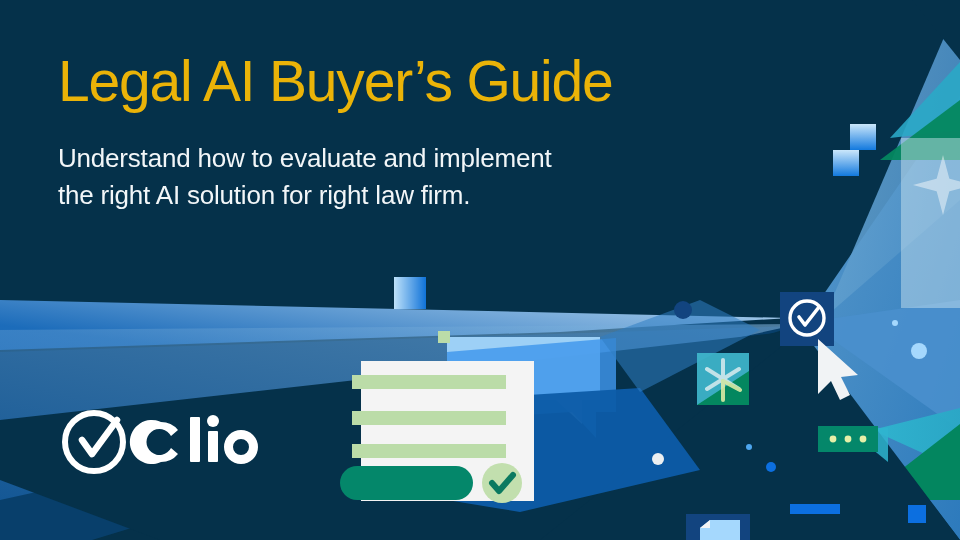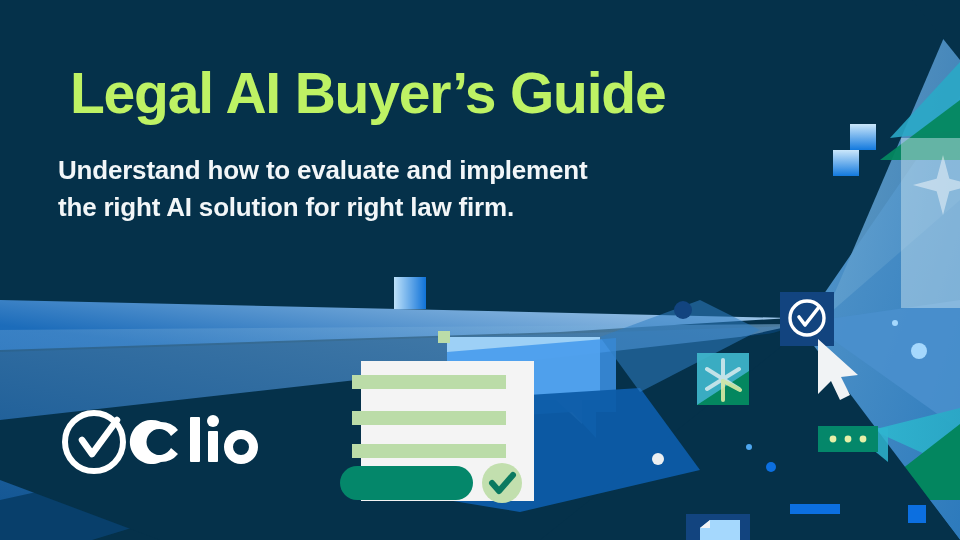--- a/index.html
+++ b/index.html
@@ -10,27 +10,27 @@
     font-family:"Liberation Sans", sans-serif;
     -webkit-font-smoothing:antialiased;
   }
   #stage{
     position:relative;width:960px;height:540px;
     background:#05314a;overflow:hidden;
   }
   
   .copy{position:absolute;left:58px;top:52px;width:700px;z-index:40;}
   .headline{
-    margin:12px;color:#bef264;
+    margin:0;color:#eab308;
     font-size:57px;line-height:1.05;
-    font-weight:700;letter-spacing:-1.2px;
+    font-weight:400;letter-spacing:-1.2px;
   }
   .subhead{
     margin:28px 0 0 0;color:#f2f6f8;
-    font-size:26px;line-height:1.42;font-weight:700;
+    font-size:26px;line-height:1.42;font-weight:400;
     letter-spacing:-0.2px;max-width:690px;
   }
   
   .logo{position:absolute;left:57px;top:405px;z-index:45;display:flex;align-items:center;}
   .logo svg{display:block;}
   
   .art{position:absolute;inset:0;z-index:10;}
   .art svg{display:block;width:960px;height:540px;}
 </style>
 </head>

